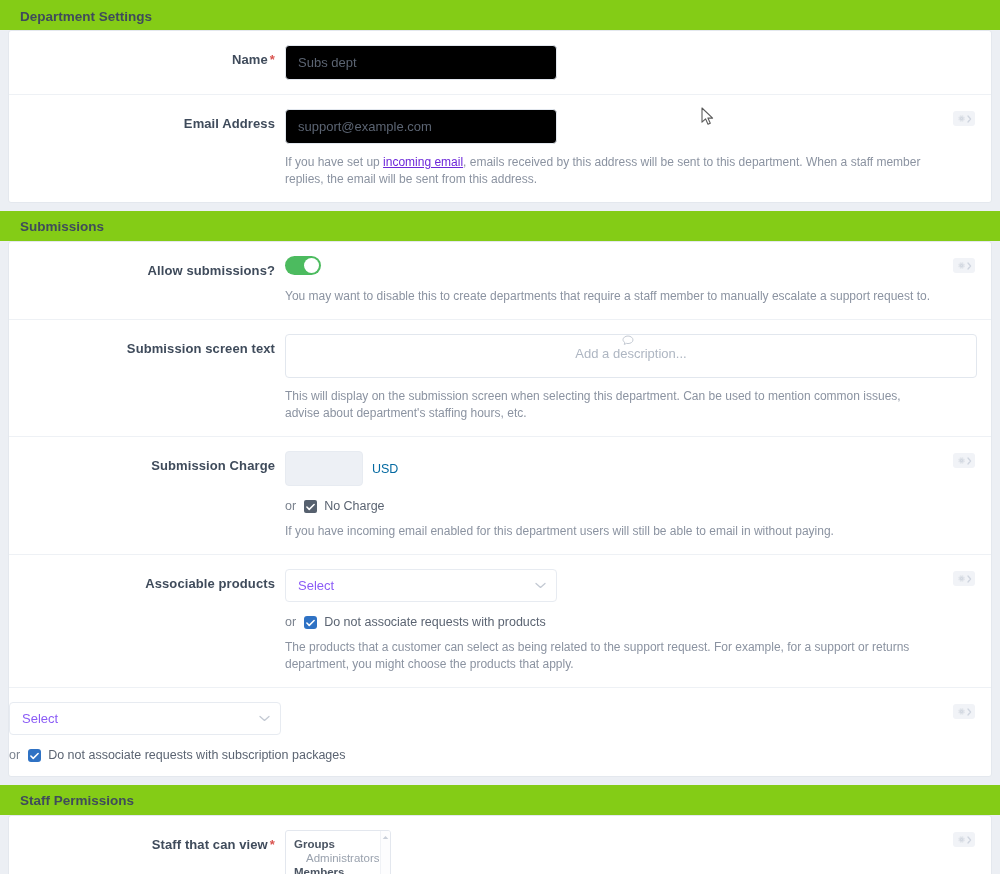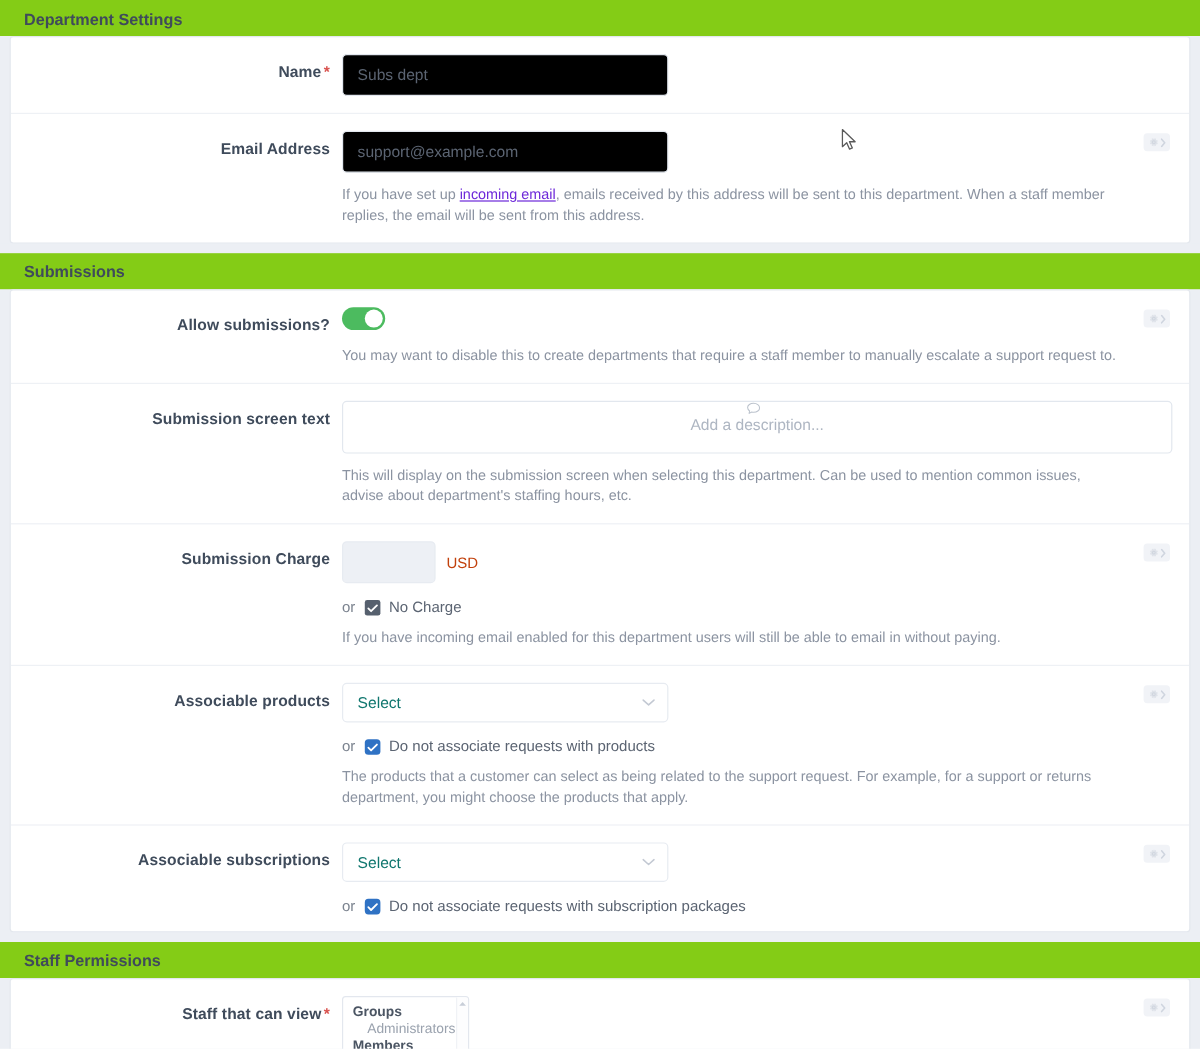--- a/index.html
+++ b/index.html
@@ -98,31 +98,31 @@
   .bubble-icon { margin-right:7px; display:inline-flex; }
 
   .select-input {
     width:272px;
     height:33px;
     border:1px solid #e7ebf1;
     border-radius:4px;
     background:#fff;
     display:flex; align-items:center;
     padding:0 10px 0 12px;
-    color:#0f766e;
+    color:#8b5cf6;
     font-size:13px;
     justify-content:space-between;
   }
   .chev { color:#c3c9d3; display:inline-flex; }
 
   .unit {
     display:inline-block;
     margin-left:9px;
     font-size:12.5px;
-    color:#c2410c;
+    color:#0369a1;
     vertical-align:middle;
   }
   .charge-line { display:flex; align-items:center; }
 
   
   .help {
     margin-top:10px;
     font-size:12px;
     line-height:17px;
     color:#8b93a1;
@@ -330,21 +330,20 @@
           <svg width="9" height="9" viewBox="0 0 16 16">
             <path fill="#cfd5df" d="M8 5.2a2.8 2.8 0 100 5.6 2.8 2.8 0 000-5.6zm0 4.2a1.4 1.4 0 110-2.8 1.4 1.4 0 010 2.8z"></path>
             <path fill="#cfd5df" d="M14 9.1l-1.2-.5c.05-.2.07-.4.07-.6s-.02-.4-.07-.6L14 6.9l-.9-2.1-1.25.35a4.7 4.7 0 00-.85-.85L11.35 3 9.25 2.1 8.75 3.3a4.8 4.8 0 00-1.2 0L7.05 2.1 4.95 3l.35 1.25c-.33.24-.62.53-.85.85L3.2 4.8 2.3 6.9l1.2.5a4.8 4.8 0 000 1.2l-1.2.5.9 2.1 1.25-.35c.23.32.52.61.85.85L4.95 13l2.1.9.5-1.2a4.8 4.8 0 001.2 0l.5 1.2 2.1-.9-.35-1.25c.33-.24.62-.53.85-.85L13.1 11.2z" opacity=".55"></path>
           </svg>
           <svg width="5" height="8" viewBox="0 0 5 8">
             <path d="M1 1l2.6 3L1 7" fill="none" stroke="#cfd5df" stroke-width="1.3" stroke-linecap="round" stroke-linejoin="round"></path>
           </svg>
         </div>
       </div>
       <div class="row">
-        <div class="row-label"><span>Associable subscriptions</span></div>
         <div class="row-field">
           <div class="select-input">
             <span>Select</span>
             <span class="chev">
               <svg width="11" height="7" viewBox="0 0 11 7">
                 <path d="M1 1.4l4.5 4 4.5-4" fill="none" stroke="#c3c9d3" stroke-width="1.3" stroke-linecap="round" stroke-linejoin="round"></path>
               </svg>
             </span>
           </div>
           <div class="or-line">

